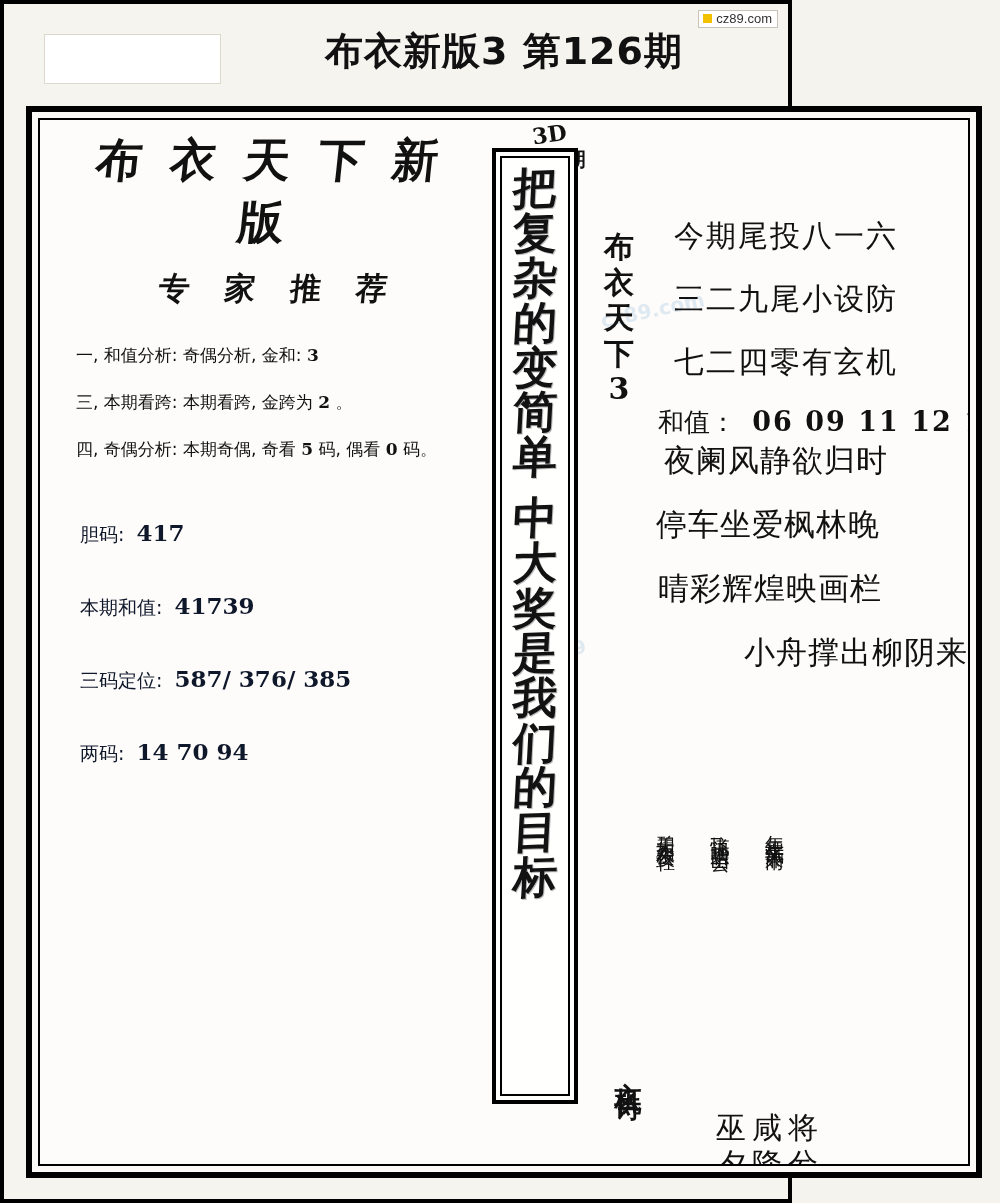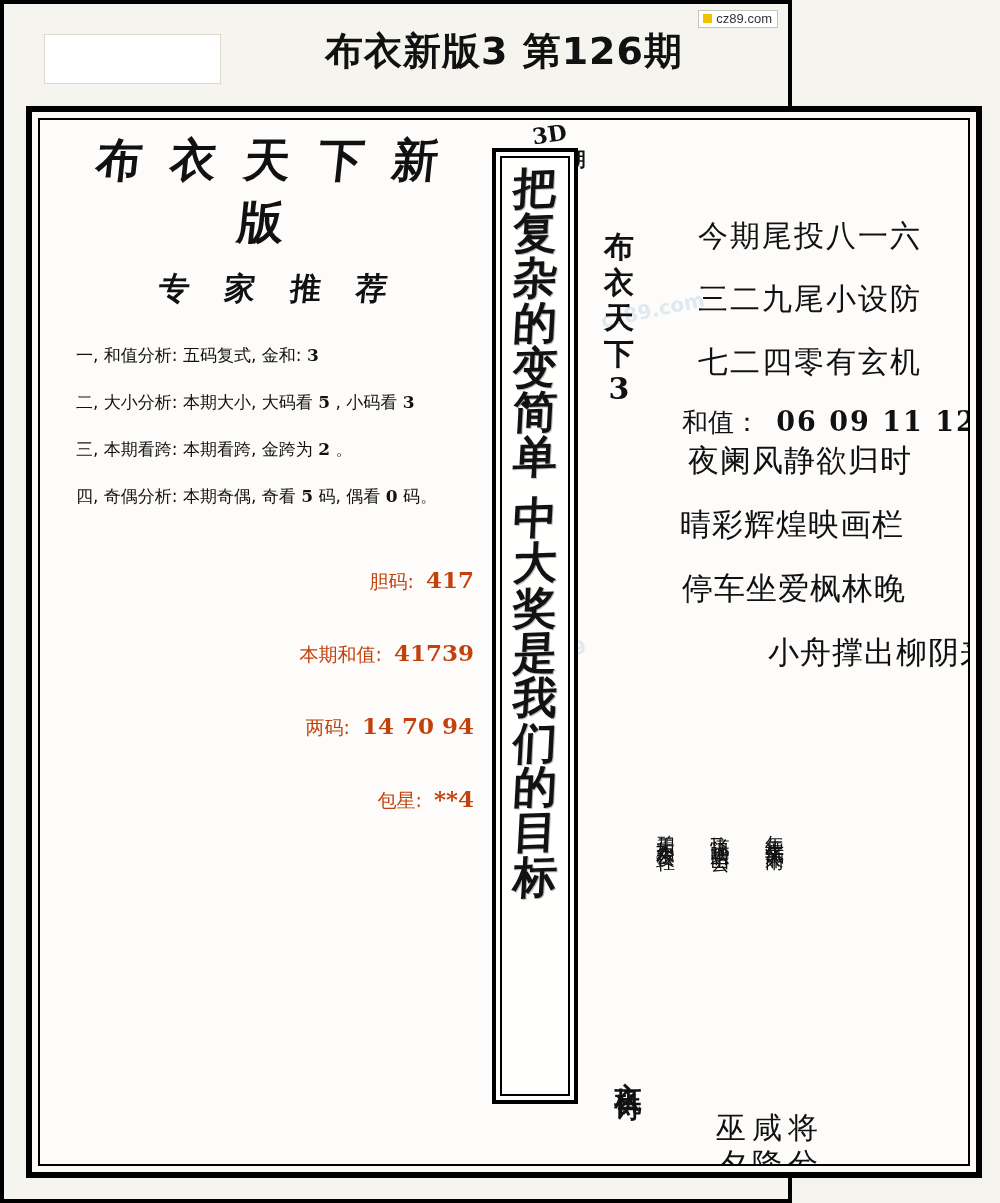--- a/index.html
+++ b/index.html
@@ -129,25 +129,24 @@
     font-family: "DejaVu Serif", serif;
     font-weight: bold;
   }
 
   .picks {
     margin-top: 58px;
     padding-left: 26px;
   }
   .picks .prow {
     font-size: 19px;
-    color: #c2410c;
+    color: #0f172a;
     margin-bottom: 44px;
     font-family: "DejaVu Sans", sans-serif;
     white-space: nowrap;
-    text-align: right;
   }
   .picks .prow .pv {
     font-family: "DejaVu Serif", serif;
     font-weight: bold;
     font-size: 23px;
     margin-left: 6px;
   }
 
   
   .banner {
@@ -244,21 +243,21 @@
     font-family: "DejaVu Serif", serif;
     font-weight: bold;
     font-size: 27px;
     letter-spacing: 6px;
     color: #111;
   }
 
   
   .right {
     position: absolute;
-    left: 632px; top: 96px;
+    left: 608px; top: 96px;
     width: 320px;
   }
   .tail-lines .tl {
     font-family: "DejaVu Serif", serif;
     font-size: 30px;
     font-weight: normal;
     color: #111;
     letter-spacing: 2px;
     margin-bottom: 22px;
     padding-left: 26px;
@@ -345,29 +344,21 @@
       <div class="wmtext wm4">cz89</div>
 
       <div class="left">
         <div class="brush-title">布 衣 天 下 新 版</div>
         <div class="brush-sub">专 家 推 荐</div>
 
         <div class="analysis">
           <div class="row">
             <span class="lbl">一,</span>
             <span class="lbl">和值分析:</span>
-            <span class="lbl">五码复式, 金和: </span>
-            <span class="num">3</span>
-          </div>
-          <div class="row">
-            <span class="lbl">二,</span>
-            <span class="lbl">大小分析:</span>
-            <span class="lbl">本期大小, 大码看</span>
-            <span class="num">5</span>
-            <span class="lbl">, 小码看</span>
+            <span class="lbl">奇偶分析, 金和: </span>
             <span class="num">3</span>
           </div>
           <div class="row">
             <span class="lbl">三,</span>
             <span class="lbl">本期看跨:</span>
             <span class="lbl">本期看跨, 金跨为</span>
             <span class="num">2</span>
             <span class="lbl">。</span>
           </div>
           <div class="row">
@@ -384,26 +375,26 @@
         <div class="picks">
           <div class="prow">
             <span>胆码:</span>
             <span class="pv">417</span>
           </div>
           <div class="prow">
             <span>本期和值:</span>
             <span class="pv">41739</span>
           </div>
           <div class="prow">
+            <span>三码定位:</span>
+            <span class="pv">587/  376/ 385</span>
+          </div>
+          <div class="prow">
             <span>两码:</span>
             <span class="pv">14 70 94</span>
-          </div>
-          <div class="prow">
-            <span>包星:</span>
-            <span class="pv">**4</span>
           </div>
         </div>
       </div>
 
       <div class="issue-top">
         <div class="issue-30">3D</div>
         <div class="issue-no">第126期</div>
       </div>
 
       <div class="banner">
@@ -441,22 +432,22 @@
           <div class="tl">今期尾投八一六</div>
           <div class="tl">三二九尾小设防</div>
           <div class="tl">七二四零有玄机</div>
         </div>
         <div class="hezhi">
           <span>和值：</span>
           <span class="hv">06 09 11 12 10</span>
         </div>
         <div class="poem">
           <div class="pl">夜阑风静欲归时</div>
+          <div class="pl">停车坐爱枫林晚</div>
           <div class="pl">晴彩辉煌映画栏</div>
-          <div class="pl">停车坐爱枫林晚</div>
           <div class="pl">小舟撑出柳阴来</div>
         </div>
       </div>
 
       <div class="vpoem">
         <div class="col">年年端午风兼雨</div>
         <div class="col">惊飞远映碧山去</div>
         <div class="col">碧天如水夜云轻</div>
       </div>
 

